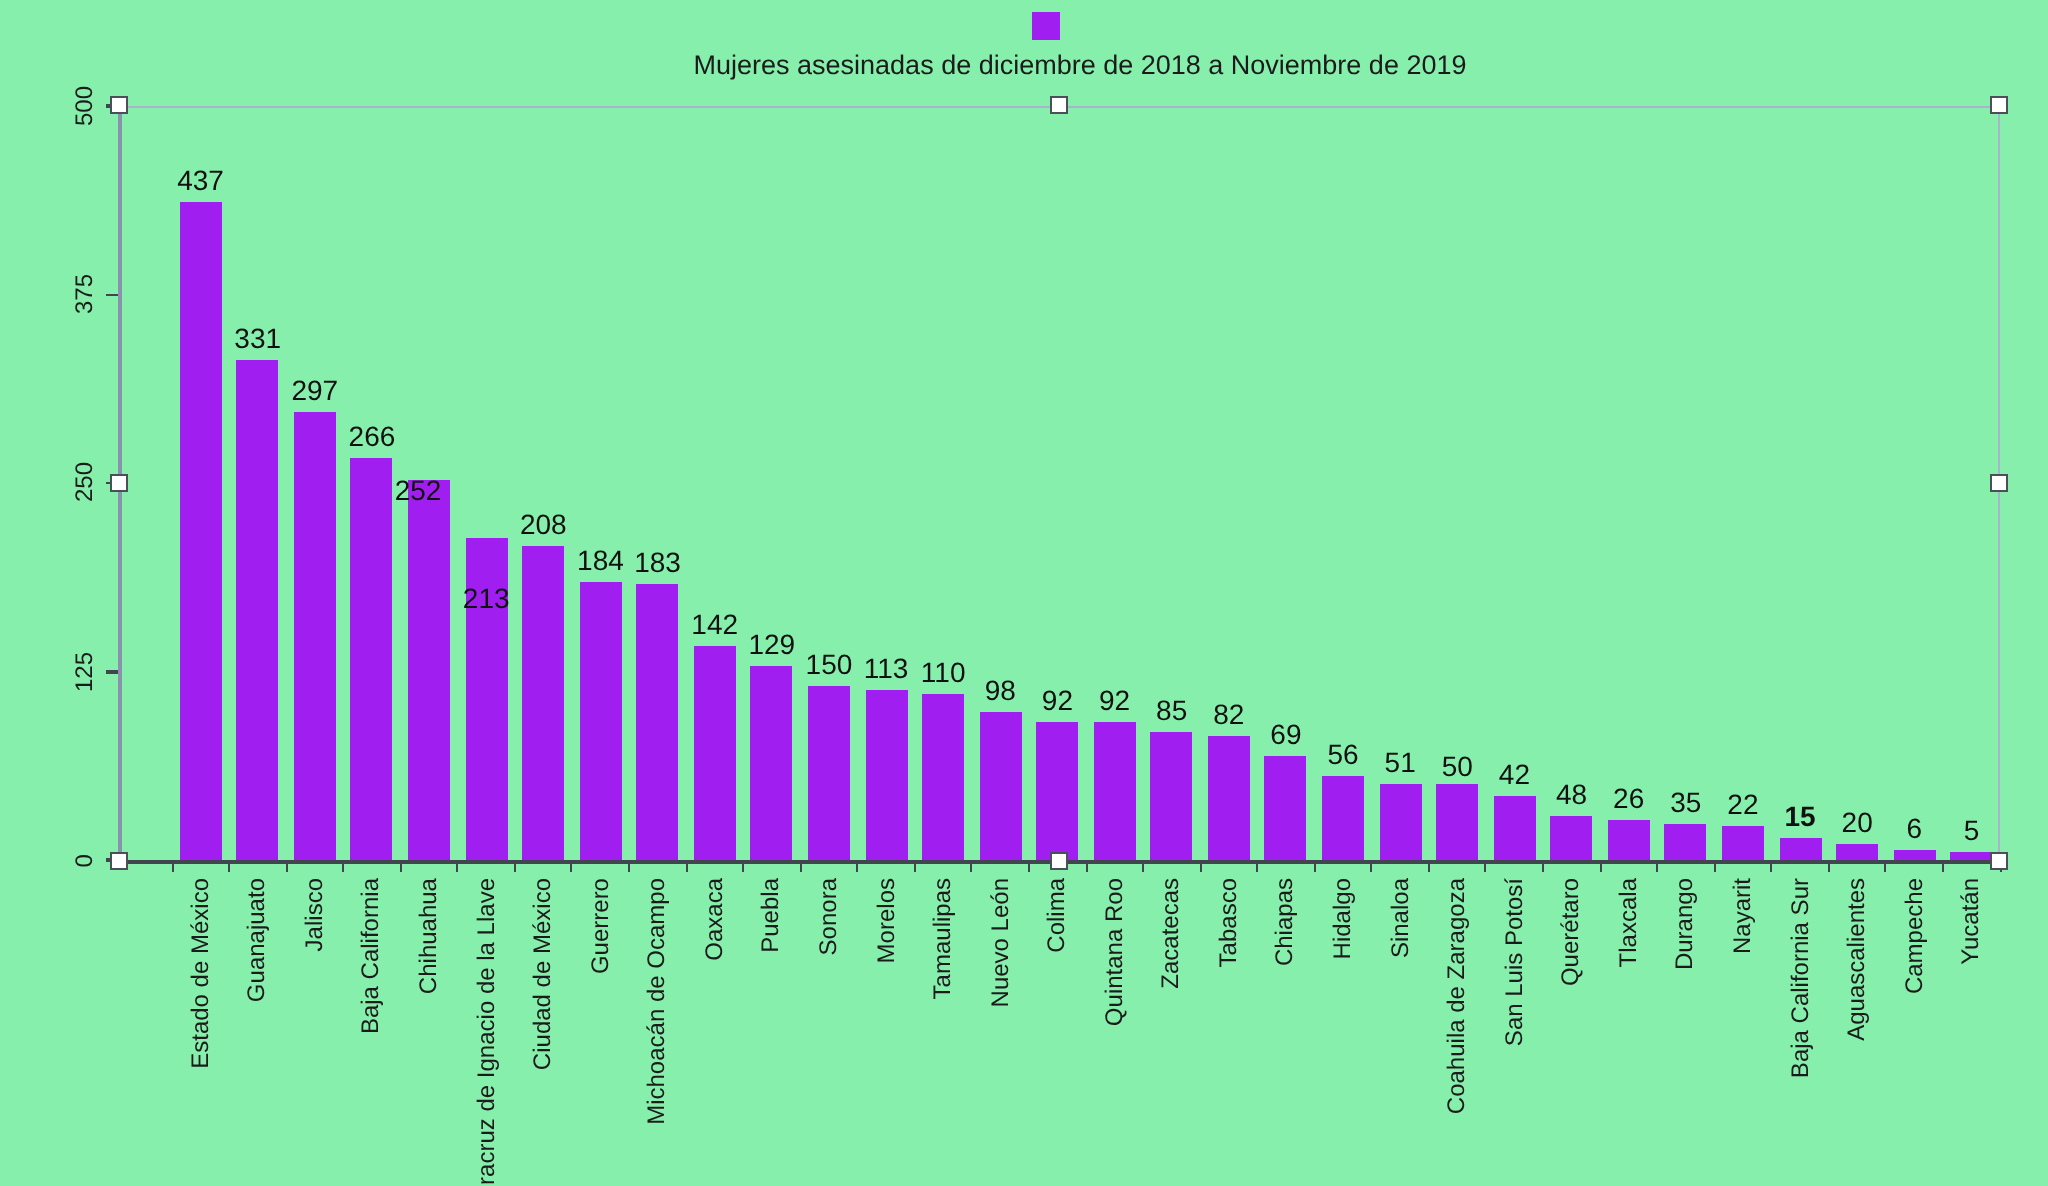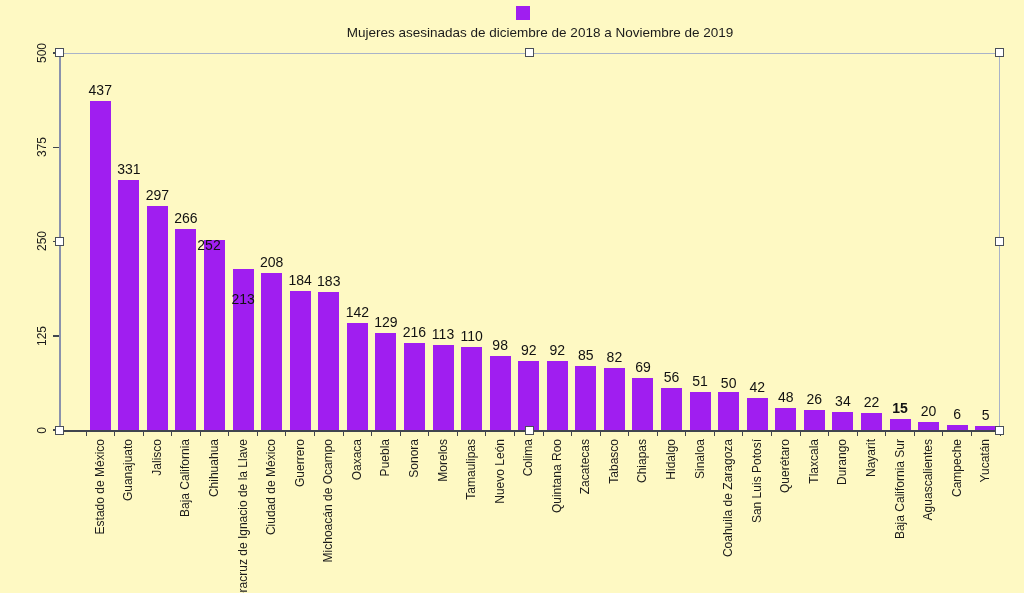--- a/index.html
+++ b/index.html
@@ -1,19 +1,19 @@
 <!DOCTYPE html>
 <html><head>
 <meta charset="utf-8">
 <style>
   html,body{margin:0;padding:0;background:#ffffff;}
   #canvas{
     position:relative;
     width:1024px;height:593px;
-    background:#fef9c3;
+    background:#86efac;
     font-family:"Liberation Sans","DejaVu Sans",sans-serif;
     color:#1b1b1b;
     overflow:hidden;
   }
   
   #header{
     position:absolute;left:56px;right:0;top:6px;
     display:flex;flex-direction:column;align-items:center;
   }
   #legend-swatch{
@@ -172,21 +172,21 @@
       <div class="value-label" style="left: 332.344px; top: 304.932px;">142</div>
       <div class="x-label-box" style="left: 349.344px; top: 439px;">
         <div class="x-label">Oaxaca</div>
       </div>
       <div class="bar" style="left: 375.406px; top: 332.734px; height: 97.266px; background: rgb(160, 30, 240);"></div>
       <div class="value-label" style="left: 360.906px; top: 314.734px;">129</div>
       <div class="x-label-box" style="left: 377.906px; top: 439px;">
         <div class="x-label">Puebla</div>
       </div>
       <div class="bar" style="left: 403.969px; top: 343.29px; height: 86.71px; background: rgb(160, 30, 240);"></div>
-      <div class="value-label" style="left: 389.469px; top: 325.29px;">216</div>
+      <div class="value-label" style="left: 389.469px; top: 325.29px;">150</div>
       <div class="x-label-box" style="left: 406.469px; top: 439px;">
         <div class="x-label">Sonora</div>
       </div>
       <div class="bar" style="left: 432.531px; top: 344.798px; height: 85.202px; background: rgb(160, 30, 240);"></div>
       <div class="value-label" style="left: 418.031px; top: 326.798px;">113</div>
       <div class="x-label-box" style="left: 435.031px; top: 439px;">
         <div class="x-label">Morelos</div>
       </div>
       <div class="bar" style="left: 461.094px; top: 347.06px; height: 82.94px; background: rgb(160, 30, 240);"></div>
       <div class="value-label" style="left: 446.594px; top: 329.06px;">110</div>
@@ -247,21 +247,21 @@
       <div class="value-label" style="left: 760.781px; top: 390.134px;">48</div>
       <div class="x-label-box" style="left: 777.781px; top: 439px;">
         <div class="x-label">Querétaro</div>
       </div>
       <div class="bar" style="left: 803.844px; top: 410.396px; height: 19.604px; background: rgb(160, 30, 240);"></div>
       <div class="value-label" style="left: 789.344px; top: 392.396px;">26</div>
       <div class="x-label-box" style="left: 806.344px; top: 439px;">
         <div class="x-label">Tlaxcala</div>
       </div>
       <div class="bar" style="left: 832.406px; top: 411.904px; height: 18.096px; background: rgb(160, 30, 240);"></div>
-      <div class="value-label" style="left: 817.906px; top: 393.904px;">34</div>
+      <div class="value-label" style="left: 817.906px; top: 393.904px;">35</div>
       <div class="x-label-box" style="left: 834.906px; top: 439px;">
         <div class="x-label">Durango</div>
       </div>
       <div class="bar" style="left: 860.969px; top: 413.412px; height: 16.588px; background: rgb(160, 30, 240);"></div>
       <div class="value-label" style="left: 846.469px; top: 395.412px;">22</div>
       <div class="x-label-box" style="left: 863.469px; top: 439px;">
         <div class="x-label">Nayarit</div>
       </div>
       <div class="bar" style="left: 889.531px; top: 418.69px; height: 11.31px; background: rgb(160, 30, 240);"></div>
       <div class="value-label" style="left: 875.031px; top: 400.69px; font-weight: bold;">15</div>

